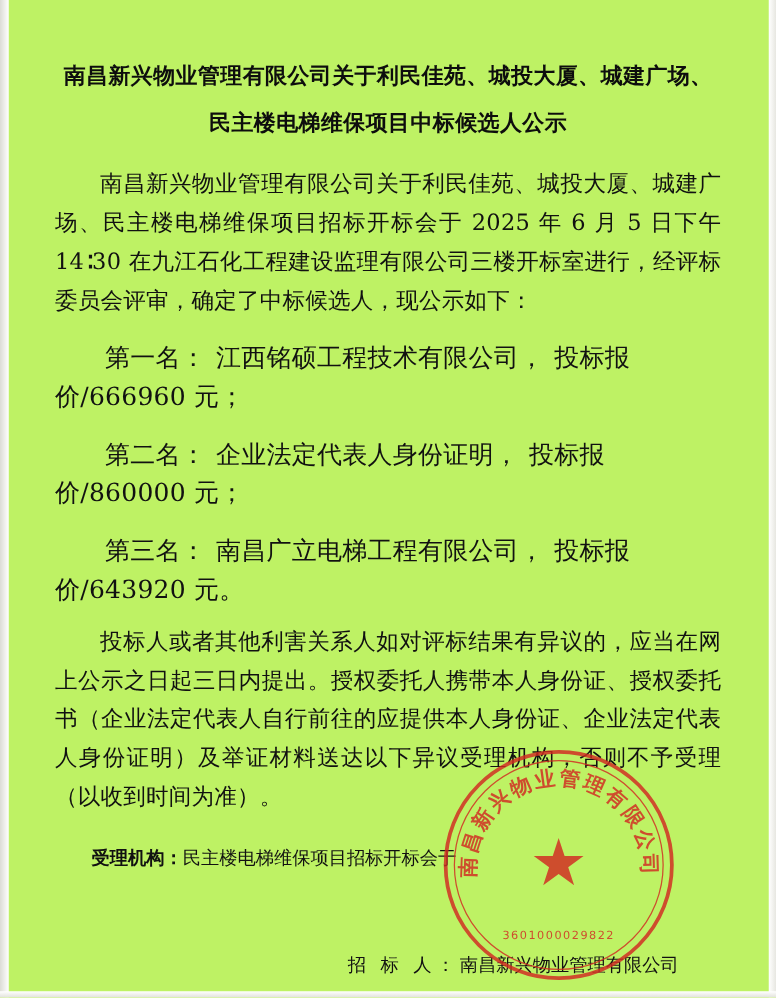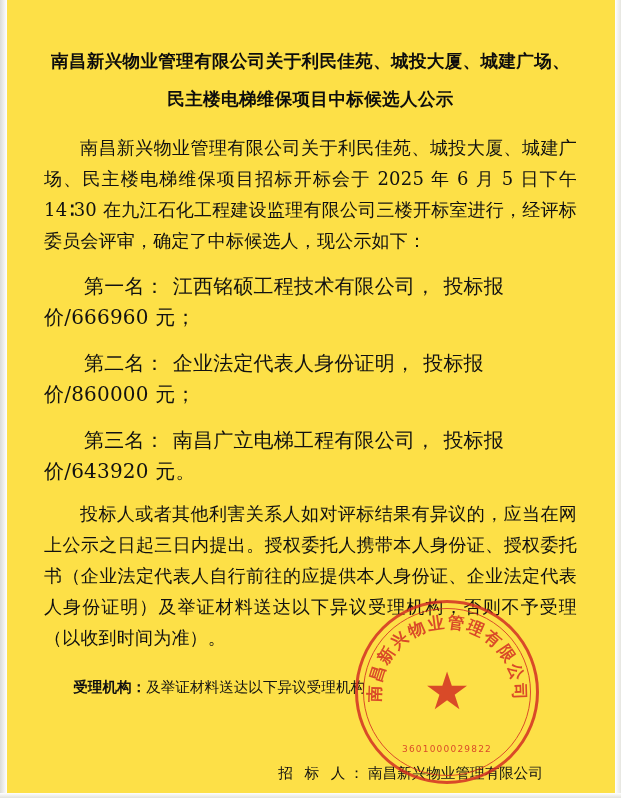--- a/index.html
+++ b/index.html
@@ -13,21 +13,21 @@
     font-family: "DejaVu Serif", "Liberation Serif", serif;
     color: #111111;
     overflow: hidden;
   }
   .page {
     position: relative;
     width: 621px;
     height: 798px;
     box-sizing: border-box;
     padding: 36px 44px 0 44px;
-    background: #fde047;
+    background: #bef264;
   }
   .title {
     text-align: center;
     font-size: 17.5px;
     font-weight: bold;
     line-height: 38px;
     letter-spacing: 0.4px;
     color: #0d0d0d;
     margin: 6px 0 14px 0;
     font-family: "DejaVu Serif", "Liberation Serif", serif;
@@ -188,21 +188,21 @@
     <span class="rank-label">第二名：</span><span class="rank-gap"></span><span>企业法定代表人身份证明，</span><span class="rank-gap"></span><span>投标报价/860000 元；</span>
   </p>
 
   <p class="rank-par">
     <span class="rank-label">第三名：</span><span class="rank-gap"></span><span>南昌广立电梯工程有限公司，</span><span class="rank-gap"></span><span>投标报价/643920 元。</span>
   </p>
 
   <p class="body-par">投标人或者其他利害关系人如对评标结果有异议的，应当在网上公示之日起三日内提出。授权委托人携带本人身份证、授权委托书（企业法定代表人自行前往的应提供本人身份证、企业法定代表人身份证明）及举证材料送达以下异议受理机构，否则不予受理（以收到时间为准）。</p>
 
   <p class="kv-par">
-    <span class="kv-key">受理机构：</span><span>及举证材料送达以下异议受理机构</span>
+    <span class="kv-key">受理机构：</span><span>民主楼电梯维保项目招标开标会于</span>
   </p>
 
 
   <div class="sign-block">
     <span class="sign-line">
       <span class="sk">招 标 人：</span><span>南昌新兴物业管理有限公司</span>
     </span>
     <span class="sign-line">2025 年 6 月 9 日</span>
   </div>
 

